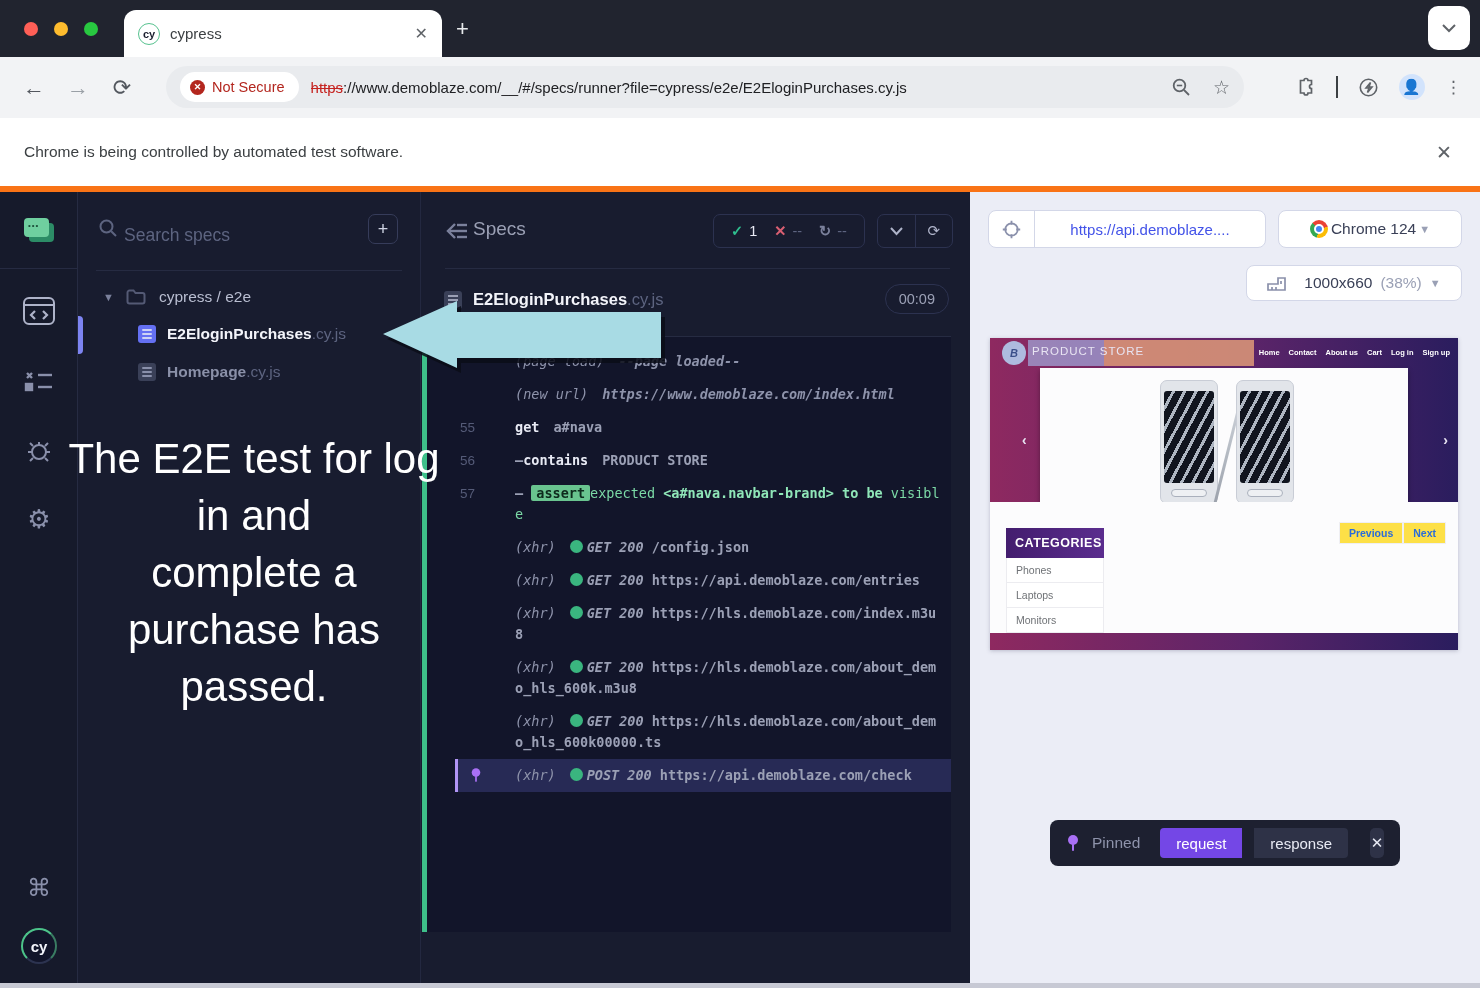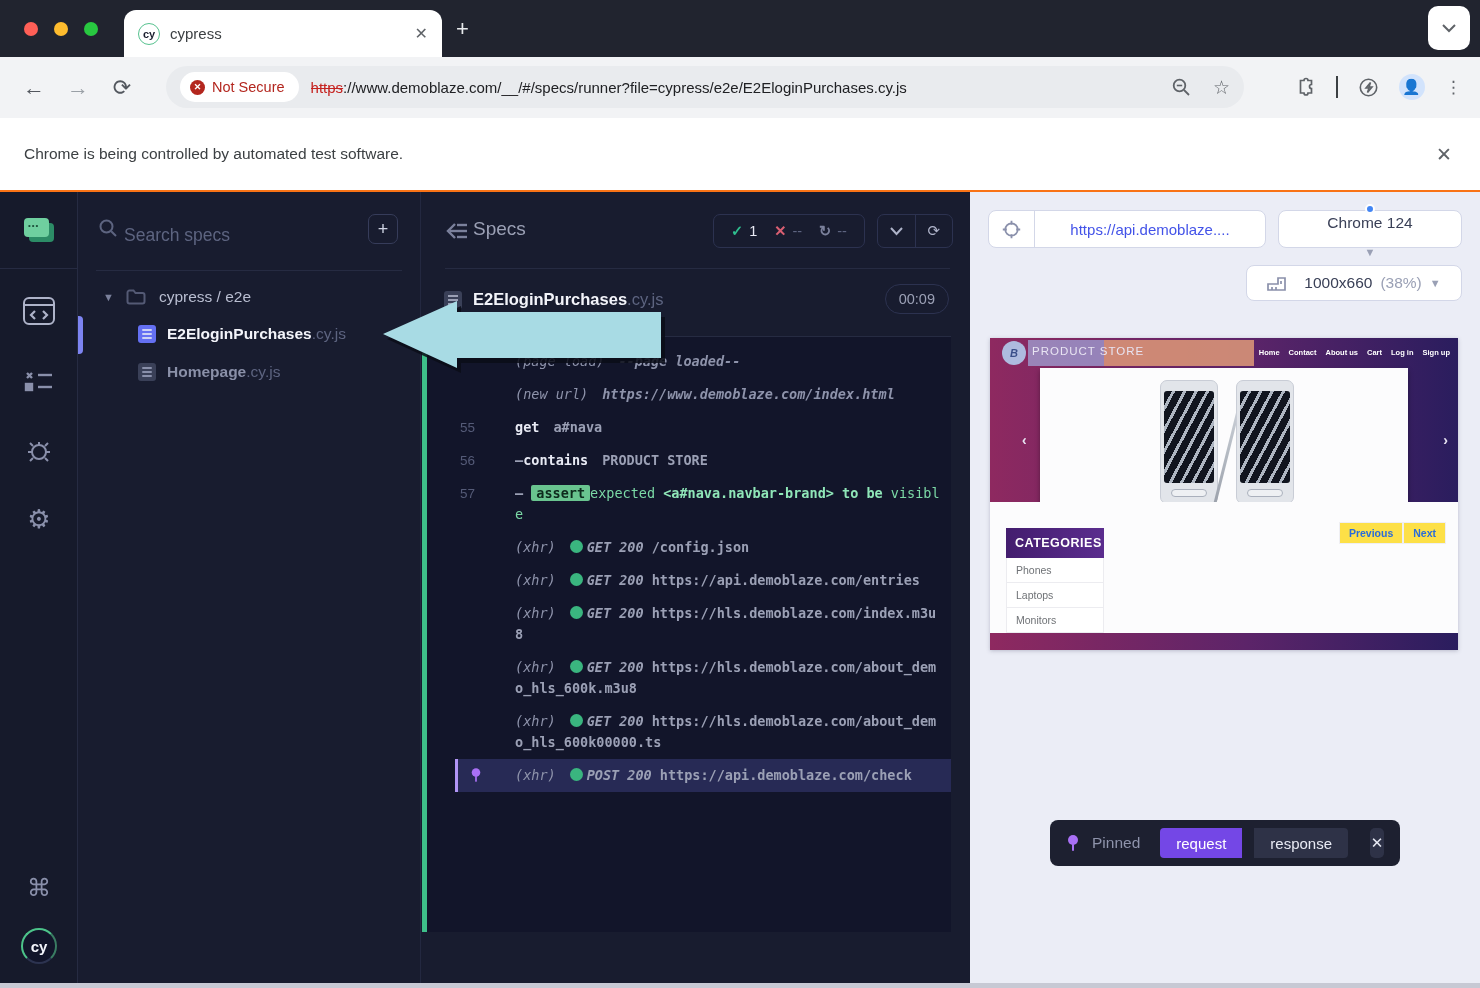--- a/index.html
+++ b/index.html
@@ -25,21 +25,21 @@
   .nschip { background:#fff; border-radius:15px; height:30px; display:flex; align-items:center; padding:0 14px 0 10px; gap:7px; }
   .nsdot { width:15px; height:15px; border-radius:50%; background:#b3261e; color:#fff; font-size:9px; display:flex; align-items:center; justify-content:center; font-weight:bold; }
   .nstxt { color:#b3261e; font-size:14.5px; }
   .urltxt { margin-left:12px; font-size:15px; color:#202124; white-space:nowrap; overflow:hidden; }
   .https-struck { color:#c5221f; text-decoration:line-through; }
   .boxicons { position:absolute; right:14px; top:0; height:42px; display:flex; align-items:center; gap:22px; color:#5f6368; }
   .toolright { position:absolute; right:18px; top:9px; height:42px; display:flex; align-items:center; gap:20px; color:#5f6368; }
   .avatar { width:26px; height:26px; border-radius:50%; background:#d2e3fc; display:flex; align-items:center; justify-content:center; color:#1a73e8; font-size:15px; }
   .vdiv { width:2px; height:22px; background:#3c4043; }
 
-  .infobar { position:absolute; left:0; top:118px; width:1480px; height:74px; background:#ffffff; border-bottom:2px solid #f97316; display:flex; align-items:center; }
+  .infobar { position:absolute; left:0; top:118px; width:1480px; height:74px; background:#ffffff; border-bottom:6px solid #f97316; display:flex; align-items:center; }
   .infobar-text { margin-left:24px; font-size:15.5px; color:#3c4043; }
   .infobar-x { position:absolute; right:28px; font-size:19px; color:#5f6368; cursor:pointer; }
 
   
   .app { position:absolute; left:0; top:192px; width:1480px; height:796px; background:#181c2f; }
 
   .sidebar { position:absolute; left:0; top:0; width:78px; height:796px; background:#161a2b; border-right:1px solid #262b42; }
   .sb-ic { position:absolute; left:0; width:78px; text-align:center; color:#8a90ab; }
   .appicon { position:relative; margin:0 auto; width:30px; height:24px; }
   .appicon .back { position:absolute; left:5px; top:5px; width:25px; height:19px; background:#2c8c66; border-radius:4px; }
@@ -105,21 +105,21 @@
   .cmd-row.pinned { margin-left:28px; background:#272a55; border-left:3px solid #b195f5; }
   .cmd-row.pinned .cmd-num { width:57px; padding-left:0; }
   .pin-glyph { position:absolute; left:-21px; top:8px; font-size:13px; color:#a970f5; }
   .cmd-row.pinned .pin-glyph { left:12px; }
 
   
   .preview { position:absolute; left:970px; top:0; width:510px; height:796px; background:#ebedf6; }
   .url-box { position:absolute; left:18px; top:18px; width:278px; height:38px; background:#fff; border:1px solid #d3d7e8; border-radius:8px; display:flex; align-items:center; }
   .crosshair-seg { width:46px; height:100%; border-right:1px solid #d3d7e8; display:flex; align-items:center; justify-content:center; color:#8a90ab; }
   .aut-url { flex:1; text-align:center; color:#4353e8; font-size:15px; }
-  .browser-box { position:absolute; left:308px; top:18px; width:184px; height:38px; background:#fff; border:1px solid #d3d7e8; border-radius:8px; display:flex; align-items:center; justify-content:center; gap:14px; font-size:15.5px; color:#3a4057;flex-direction:column; }
+  .browser-box { position:absolute; left:308px; top:18px; width:184px; height:38px; background:#fff; border:1px solid #d3d7e8; border-radius:8px; display:flex; align-items:center; justify-content:center; gap:3px; font-size:15.5px; color:#3a4057; }
   .chrome-ball { width:18px; height:18px; border-radius:50%; background:conic-gradient(from -45deg, #ea4335 0 120deg, #fbbc05 120deg 240deg, #34a853 240deg 360deg); position:relative; }
   .chrome-ball::after { content:""; position:absolute; left:4px; top:4px; width:10px; height:10px; border-radius:50%; background:#4285f4; border:2px solid #fff; box-sizing:border-box; }
   .size-box { position:absolute; right:18px; top:73px; width:216px; height:36px; background:#fff; border:1px solid #d3d7e8; border-radius:8px; display:flex; align-items:center; justify-content:center; gap:8px; font-size:15.5px; }
   .vp { color:#3a4057;margin-left:10px; } .vpz { color:#9aa0b5; }
   .chev-g { color:#9aa0b5; font-size:11px; }
 
   
   .aut { position:absolute; left:20px; top:146px; width:468px; height:312px; background:#fbfbfd; box-shadow:0 1px 4px rgba(40,44,80,.25); }
   .aut-nav { position:absolute; left:0; top:0; width:468px; height:30px; background:linear-gradient(90deg,#8e2960 0%, #5c2469 55%, #2a1d5e 100%); }
   .aut-logo { position:absolute; left:12px; top:3px; width:24px; height:24px; border-radius:50%; background:#aebbdf; color:#3a4f8a; font-size:11px; font-weight:bold; font-style:italic; display:flex; align-items:center; justify-content:center; }
@@ -491,15 +491,22 @@
         <span class="pin-x">✕</span>
       </div>
     </div>
   </div>
 
   <div class="arrow-annot">
     <svg width="278" height="70" viewBox="0 0 278 70">
         <polygon points="0,34 74,1 74,12 278,12 278,58 74,58 74,68" fill="#a8dbe4"></polygon>
       </svg>
   </div>
+  <div class="annot-text" id="annot-text">
+      <div>The E2E test for log</div>
+      <div>in and</div>
+      <div>complete a</div>
+      <div>purchase has</div>
+      <div>passed.</div>
+    </div>
 
   <div class="bottom-strip"></div>
 </div>
 
 </body></html>

